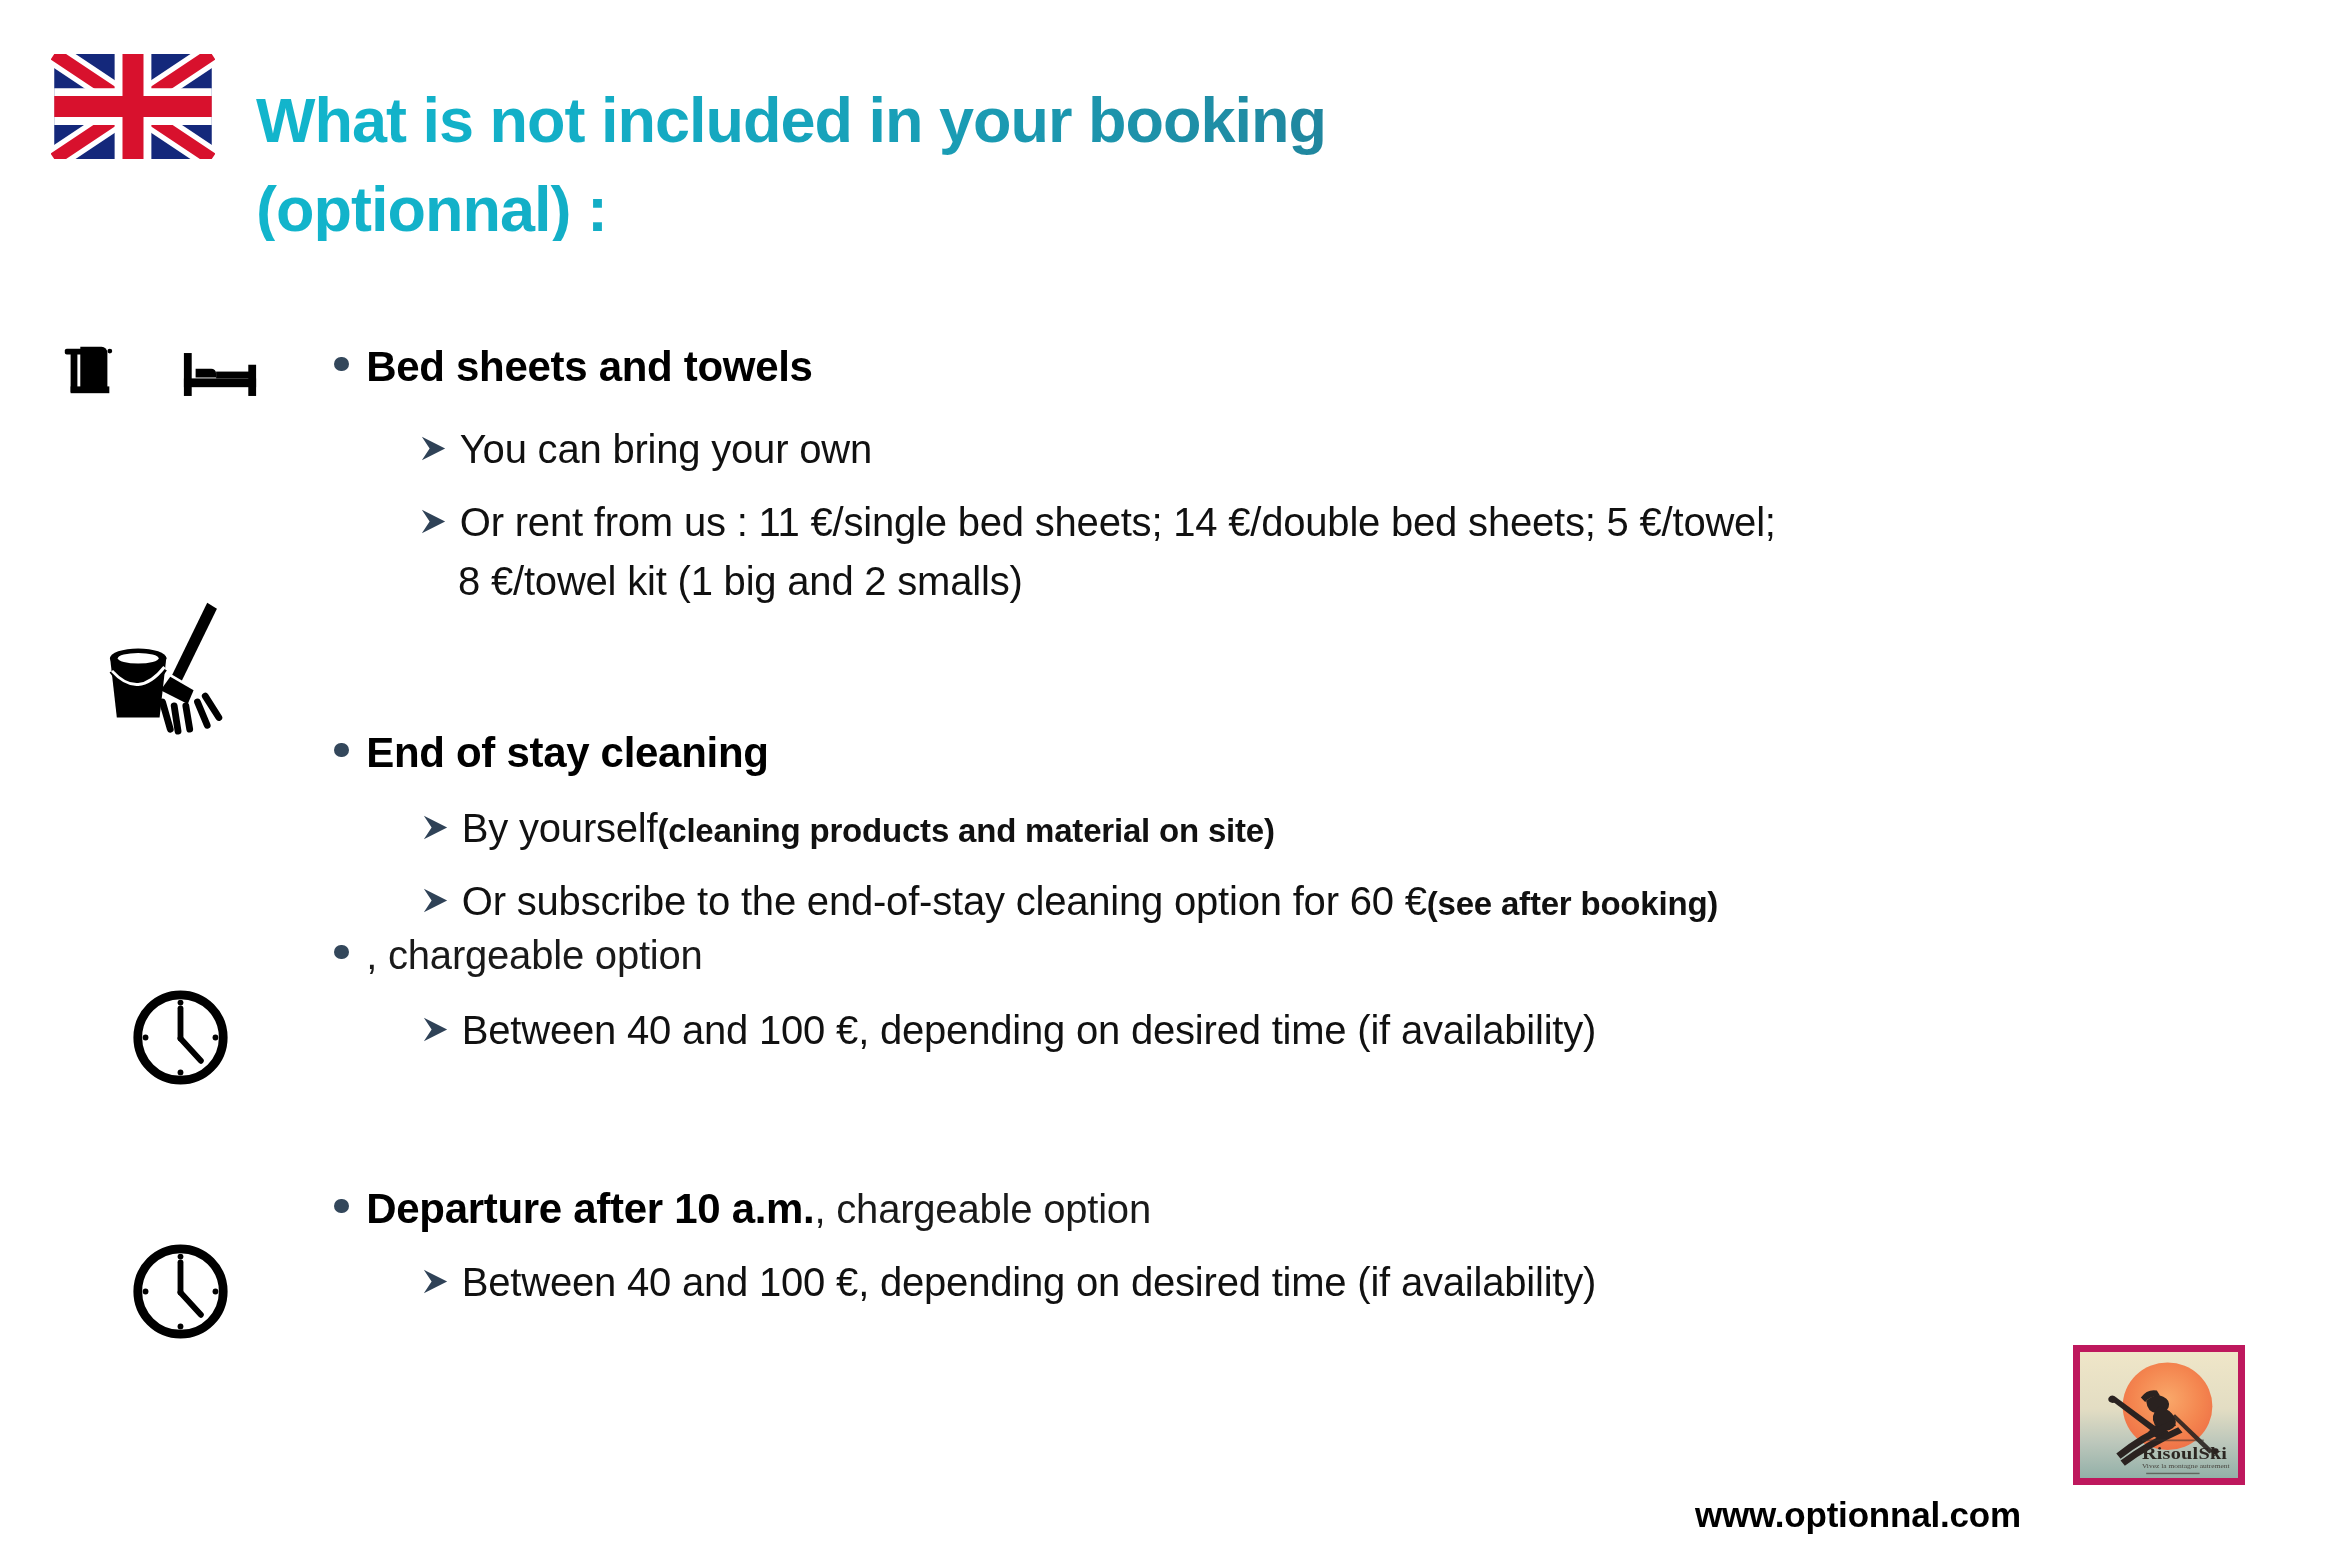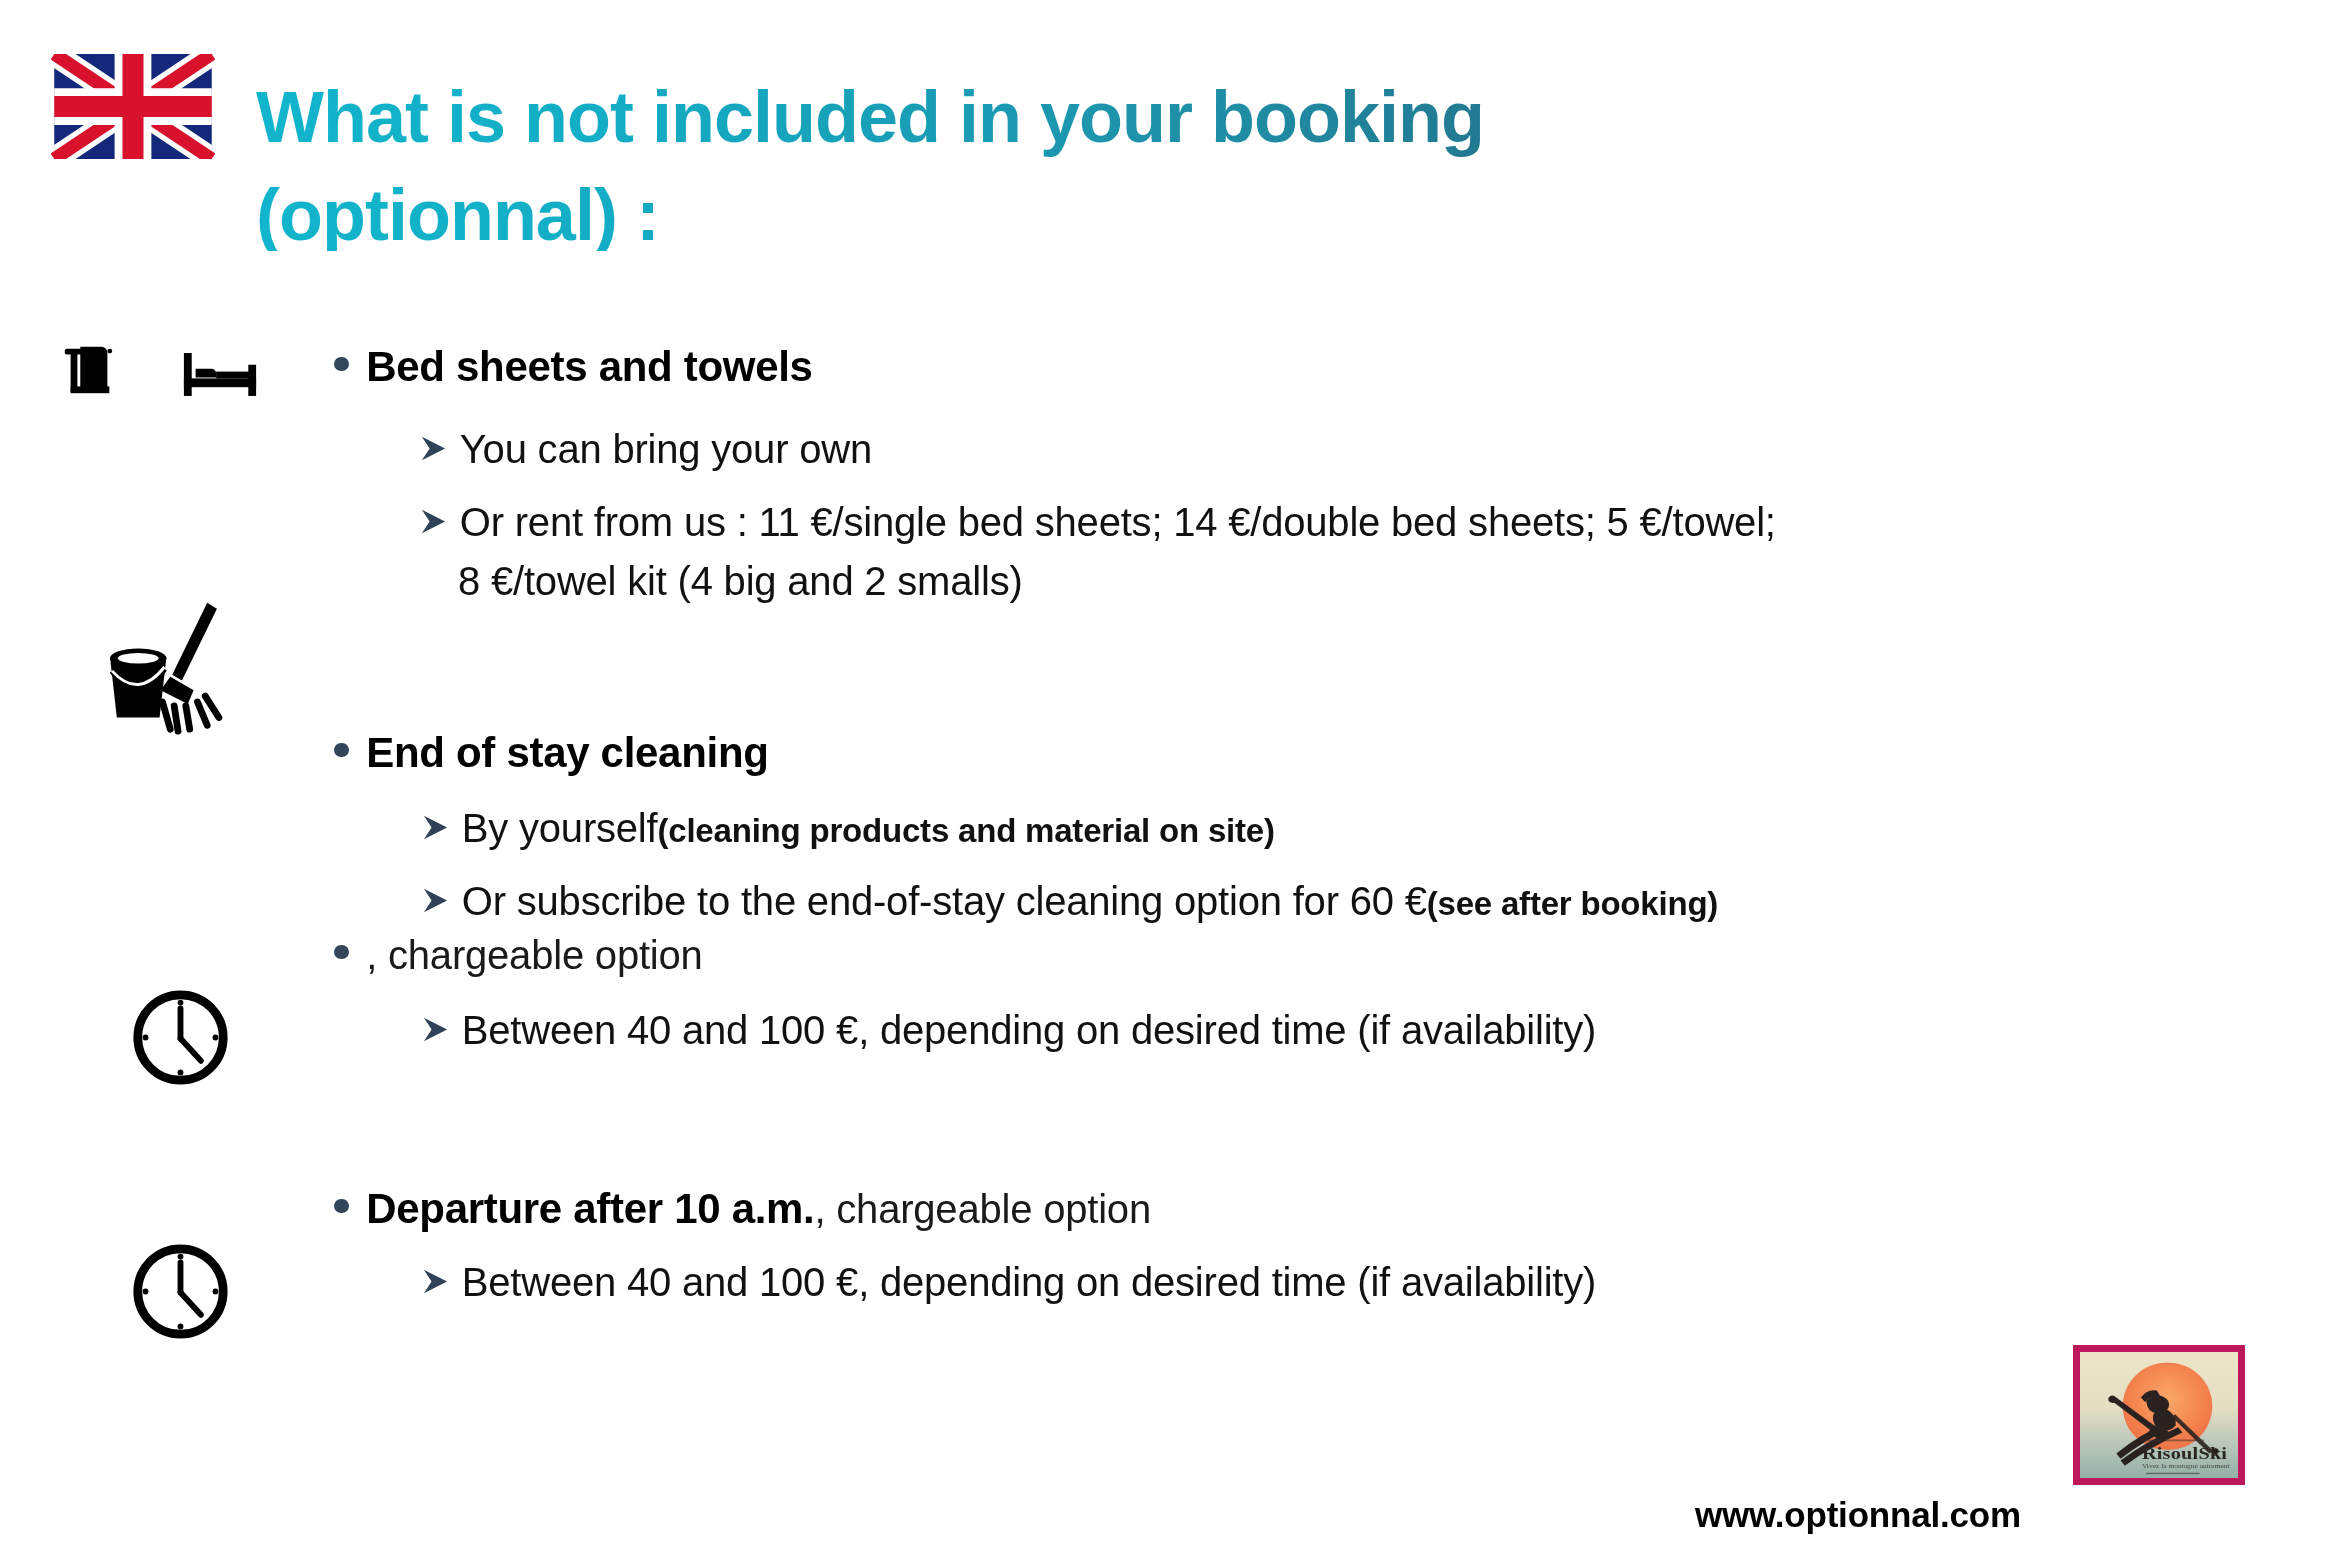--- a/index.html
+++ b/index.html
@@ -30,23 +30,23 @@
     top: 27px;
     width: 164px;
     height: 105px;
     overflow: hidden;
   }
   #flag-icon svg { display: block; width: 164px; height: 105px; }
 
   #page-title {
     position: absolute;
     left: 256px;
-    top: 6px;
+    top: 20px;
     width: 2068px;
-    font-size: 72px;
+    font-size: 63px;
     font-weight: bold;
     line-height: 1.0;
     letter-spacing: -1px;
     background: linear-gradient(90deg,
         #12b5cc 0%,
         #13aec6 16%,
         #1a9cb4 34%,
         #1f8ca4 48%,
         #246f87 66%,
         #2a5470 82%,
@@ -215,21 +215,21 @@
 
   <div class="sub-row" style="left:417px; top:500px;">
     <span class="arrow-glyph">
       <svg width="33" height="33" viewBox="0 0 34 34">
         <path d="M5 5 L29 17 L5 29 L13 17 Z" fill="#2f4257"></path>
       </svg>
     </span>
     <span class="sub-text"> Or rent from us : 11 €/single bed sheets; 14 €/double bed sheets; 5 €/towel;</span>
   </div>
 
-  <div class="wrap-line" style="left:458px; top:559px;">8 €/towel kit (4 big and 2 smalls)</div>
+  <div class="wrap-line" style="left:458px; top:559px;">8 €/towel kit (1 big and 2 smalls)</div>
 </div>
 
 <div class="section">
 
   <div class="icon-box" style="left:98px; top:597px;">
     <svg width="129" height="138" viewBox="0 0 132 142">
 
       <path d="M112 6 L122 12 L86 86 L76 80 Z" fill="#000"></path>
 
       <path d="M74 82 L98 96 L92 110 L64 96 Z" fill="#000"></path>

